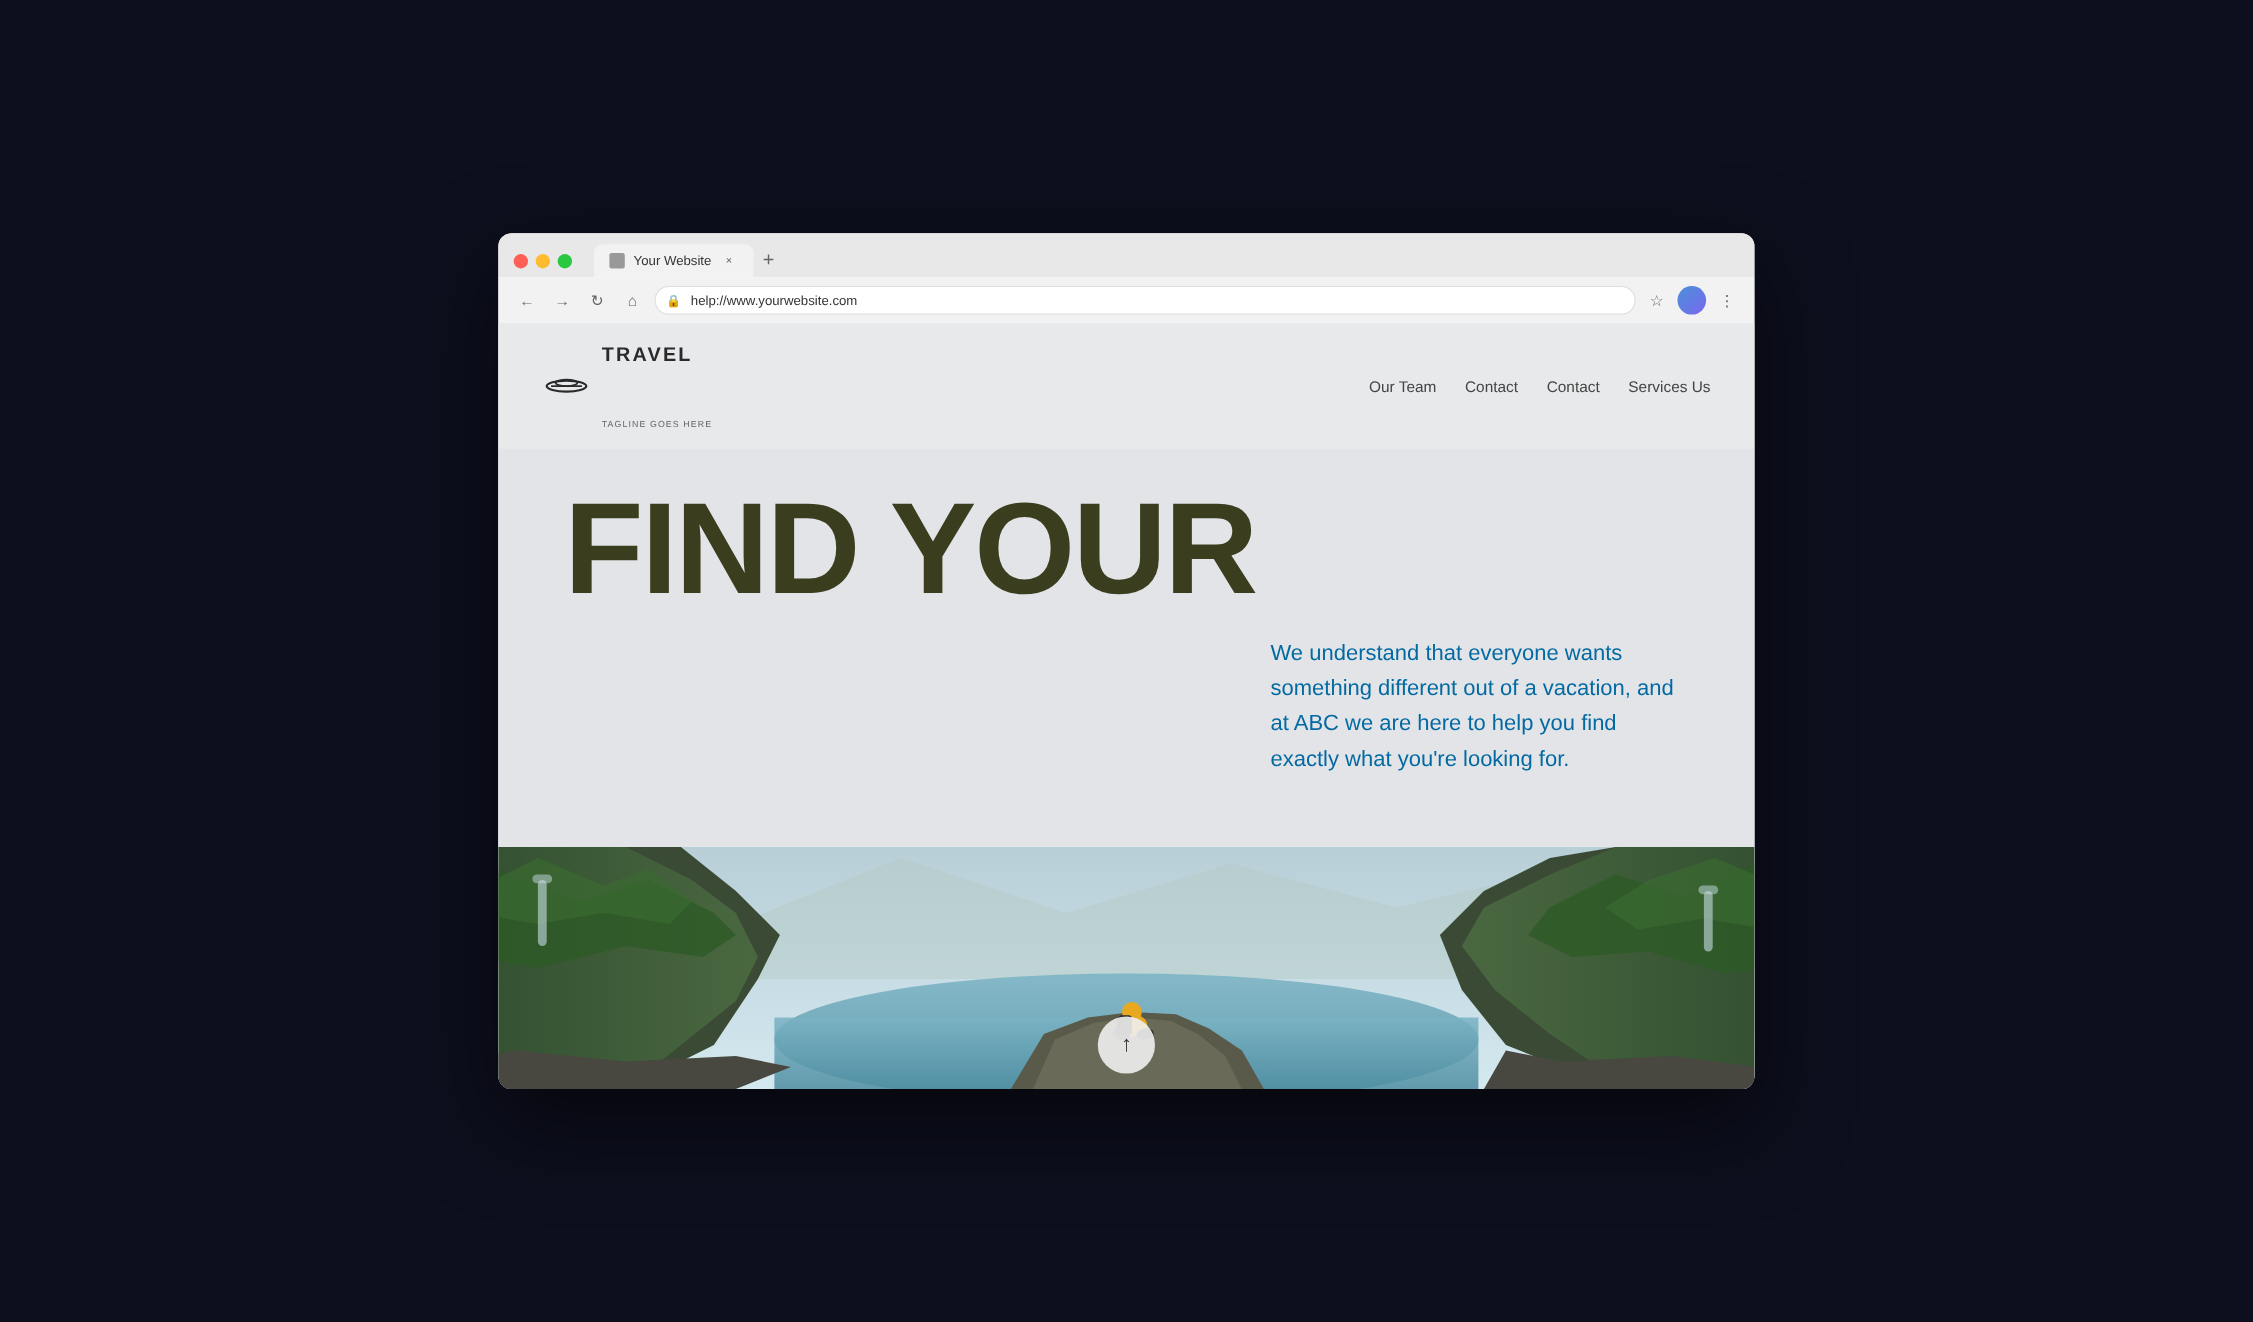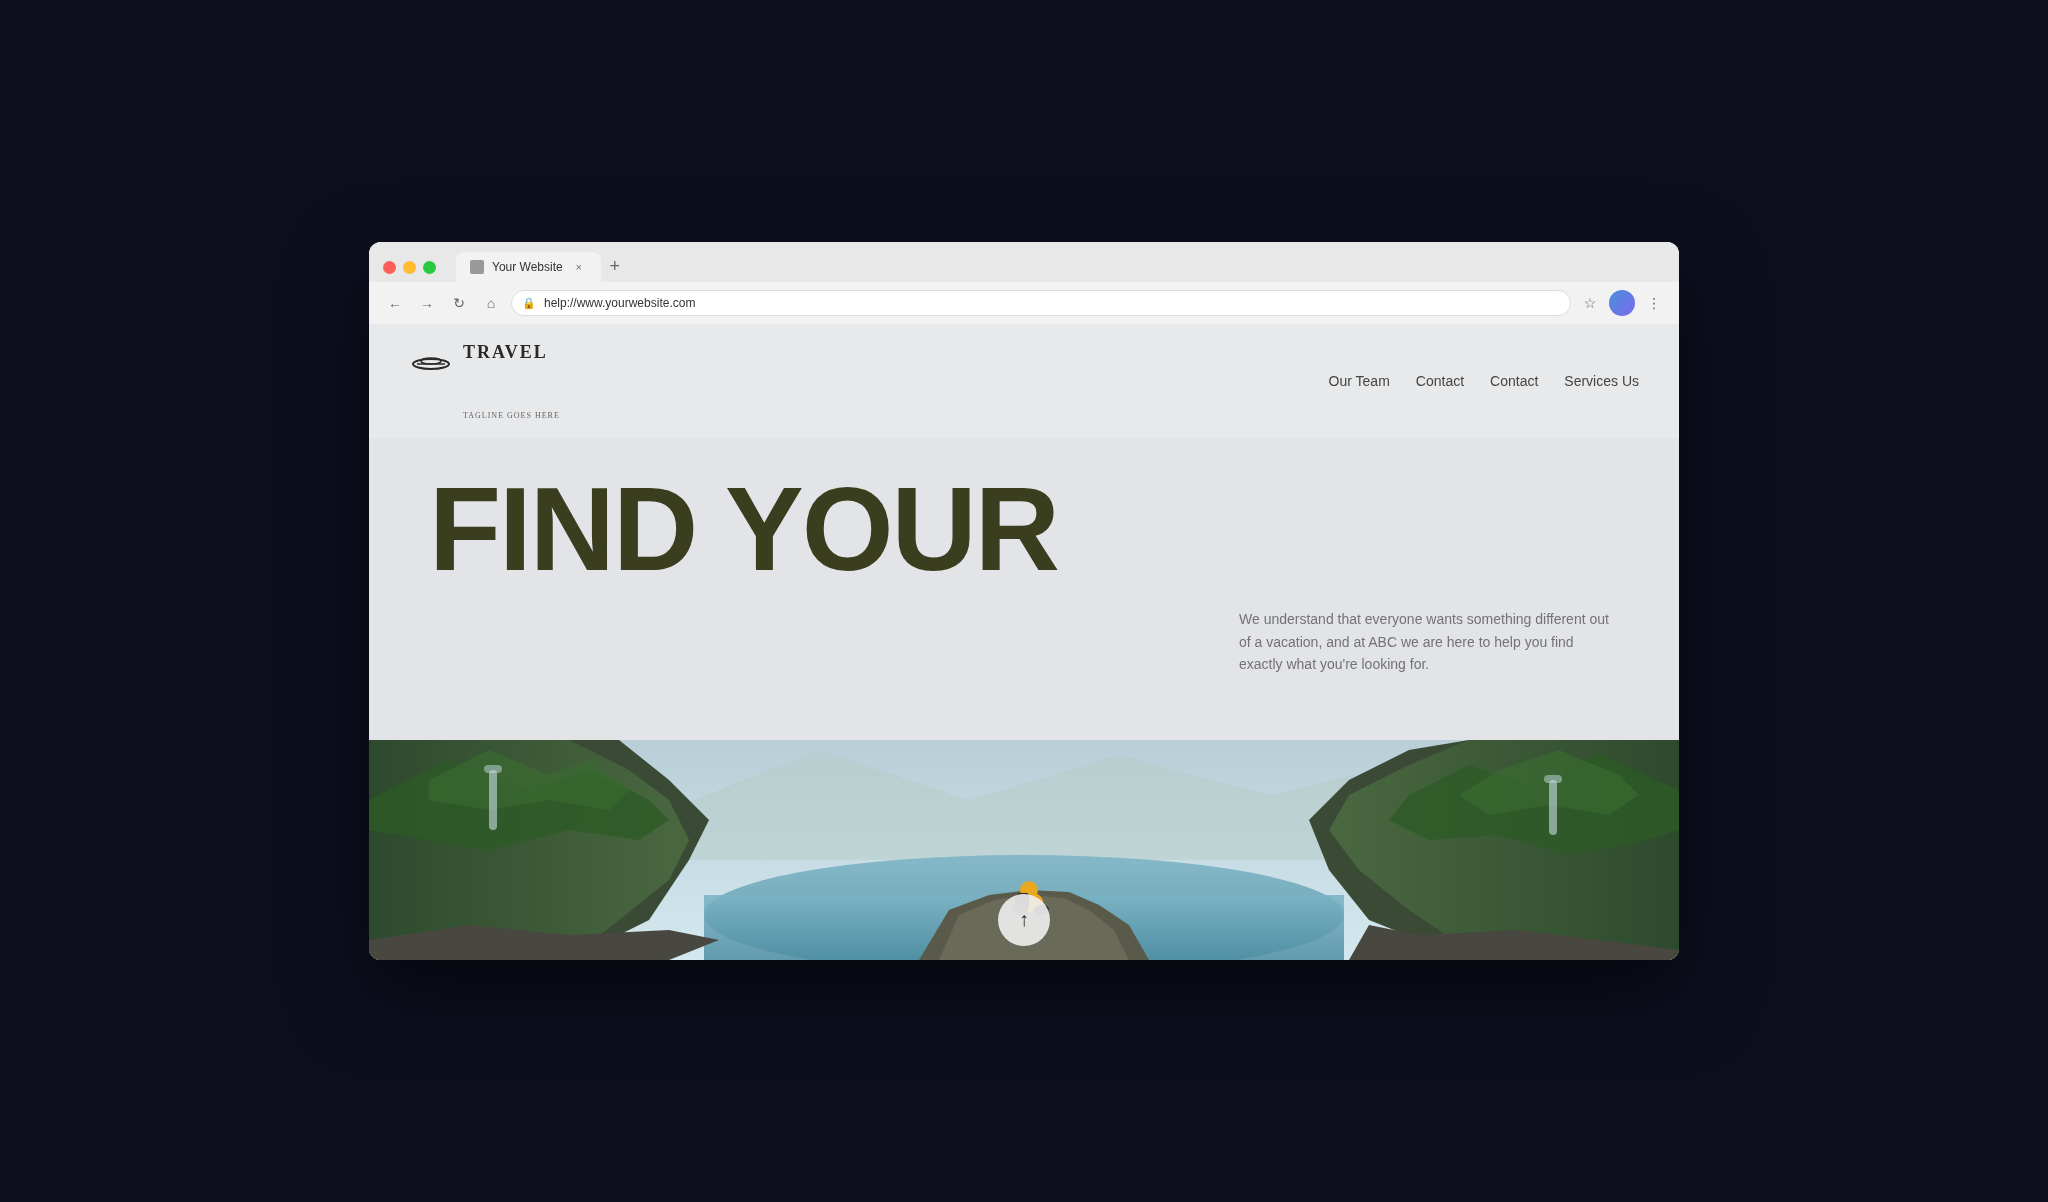--- a/index.html
+++ b/index.html
@@ -7,21 +7,21 @@
     body {
       background: #0d0f1e;
       display: flex;
       align-items: center;
       justify-content: center;
       min-height: 100vh;
       font-family: -apple-system, BlinkMacSystemFont, 'Segoe UI', sans-serif;
     }
 
     .browser-window {
-      width: 1310px;
+      width: 1142px;
       border-radius: 12px;
       overflow: hidden;
       box-shadow: 0 30px 80px rgba(0,0,0,0.6);
       background: #ffffff;
     }
 
     
     .browser-titlebar {
       background: #e8e8e8;
       padding: 10px 14px 0;
@@ -172,23 +172,22 @@
     .site-nav {
       display: flex;
       align-items: center;
       justify-content: space-between;
       padding: 18px 40px;
       background: #e8e9eb;
     }
 
     .site-logo {
       display: flex;
-      align-items: flex-start;
+      align-items: center;
       gap: 10px;
-      font-family: Liberation Serif, serif;
     }
 
     .logo-icon {
       width: 44px;
       height: 44px;
     }
 
     .logo-text {
       display: flex;
       flex-direction: column;
@@ -237,23 +236,23 @@
       line-height: 1.05;
       letter-spacing: -2px;
       text-transform: uppercase;
       font-family: 'Arial Black', 'Impact', sans-serif;
     }
 
     .hero-sub {
       max-width: 380px;
       margin-left: auto;
       margin-top: 16px;
-      font-size: 14px;
+      font-size: 20px;
       line-height: 1.6;
-      color: #737373;
+      color: #0369a1;
     }
 
     
     .scenic-section {
       position: relative;
       width: 100%;
       height: 220px;
       overflow: hidden;
     }
 

